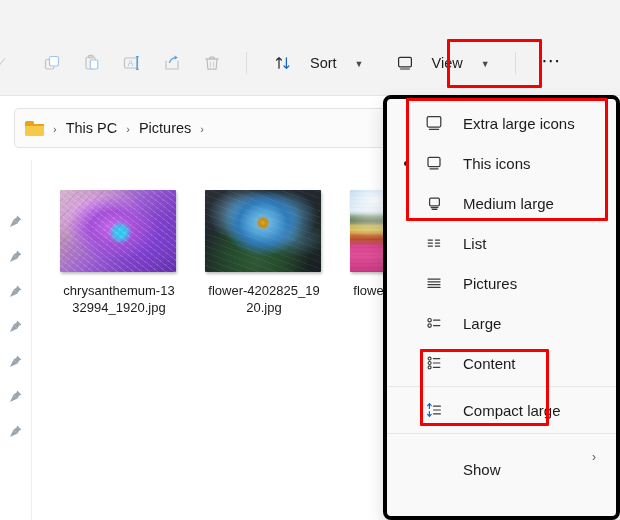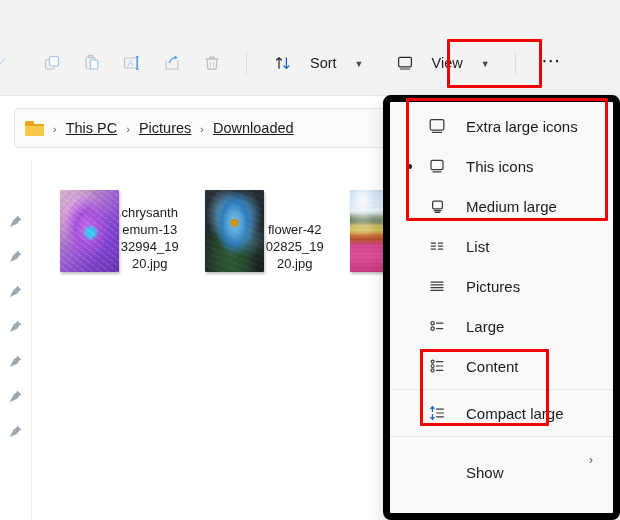--- a/index.html
+++ b/index.html
@@ -79,21 +79,20 @@
     box-sizing: border-box;
     padding-left: 10px;
     overflow: hidden;
   }
   .crumb {
     font-size: 14.5px;
     color: #1b1b1b;
     white-space: nowrap;
     padding: 3px 4px;
     border-radius: 4px;
-    text-decoration: underline;
   }
   .crumb-sep {
     font-size: 11px;
     color: #5a5a5a;
     padding: 0 5px;
     transform: translateY(1px);
   }
   .folder-ico {
     width: 19px; height: 15px;
     position: relative;
@@ -146,22 +145,22 @@
     left: 32px; top: 152px;
     width: 588px; height: 368px;
     background: #ffffff;
     overflow: hidden;
   }
   .file-item {
     position: absolute;
     top: 38px;
     width: 120px;
     display: flex;
-    flex-direction: row;
-    align-items: flex-end;
+    flex-direction: column;
+    align-items: flex-start;
   }
   .thumb {
     width: 116px; height: 82px;
     border-radius: 1px;
     box-shadow: 1px 2px 3px rgba(0,0,0,0.26);
     overflow: hidden;
     position: relative;
     background: #cfcfcf;
   }
   .file-name {
@@ -224,21 +223,21 @@
       radial-gradient(ellipse at 68% 18%, rgba(255,255,255,0.8) 0%, rgba(255,255,255,0) 34%),
       repeating-linear-gradient(0deg, rgba(0,0,0,0.05) 0 1px, rgba(0,0,0,0) 1px 4px);
   }
 
   
   .menu {
     position: absolute;
     left: 383px; top: 95px;
     width: 237px; height: 425px;
     background: #f9f9f9;
-    border: 7px solid #000000;
+    border: 4px solid #000000;
     border-radius: 8px;
     box-shadow: 0 8px 18px rgba(0,0,0,0.14);
     box-sizing: border-box;
     padding-top: 4px;
     overflow: hidden;
   }
   .menu-item {
     position: relative;
     height: 40px;
     margin: 0 4px;
@@ -381,21 +380,20 @@
     <div class="folder-ico">
       <div class="tab"></div>
         <div class="body"></div>
         <div class="lip"></div>
     </div>
     <span class="crumb-sep">›</span>
     <span class="crumb">This PC</span>
     <span class="crumb-sep">›</span>
     <span class="crumb">Pictures</span>
     <span class="crumb-sep">›</span>
-    <span class="crumb">Downloaded</span>
   </div>
 
   <div class="sidebar">
     <div class="pin-row" style="top:56px">
         <svg width="15" height="15" viewBox="0 0 15 15">
           <path d="M9.3 1.6 L13.4 5.7 L11.2 6.6 L9.6 9.4 L5.6 5.4 L8.4 3.8 Z" fill="#9aa5ae"></path>
           <path d="M5.6 5.4 L1.9 13.1 L9.6 9.4" fill="#9aa5ae"></path>
         </svg>
       </div>
     <div class="pin-row" style="top:91px">

